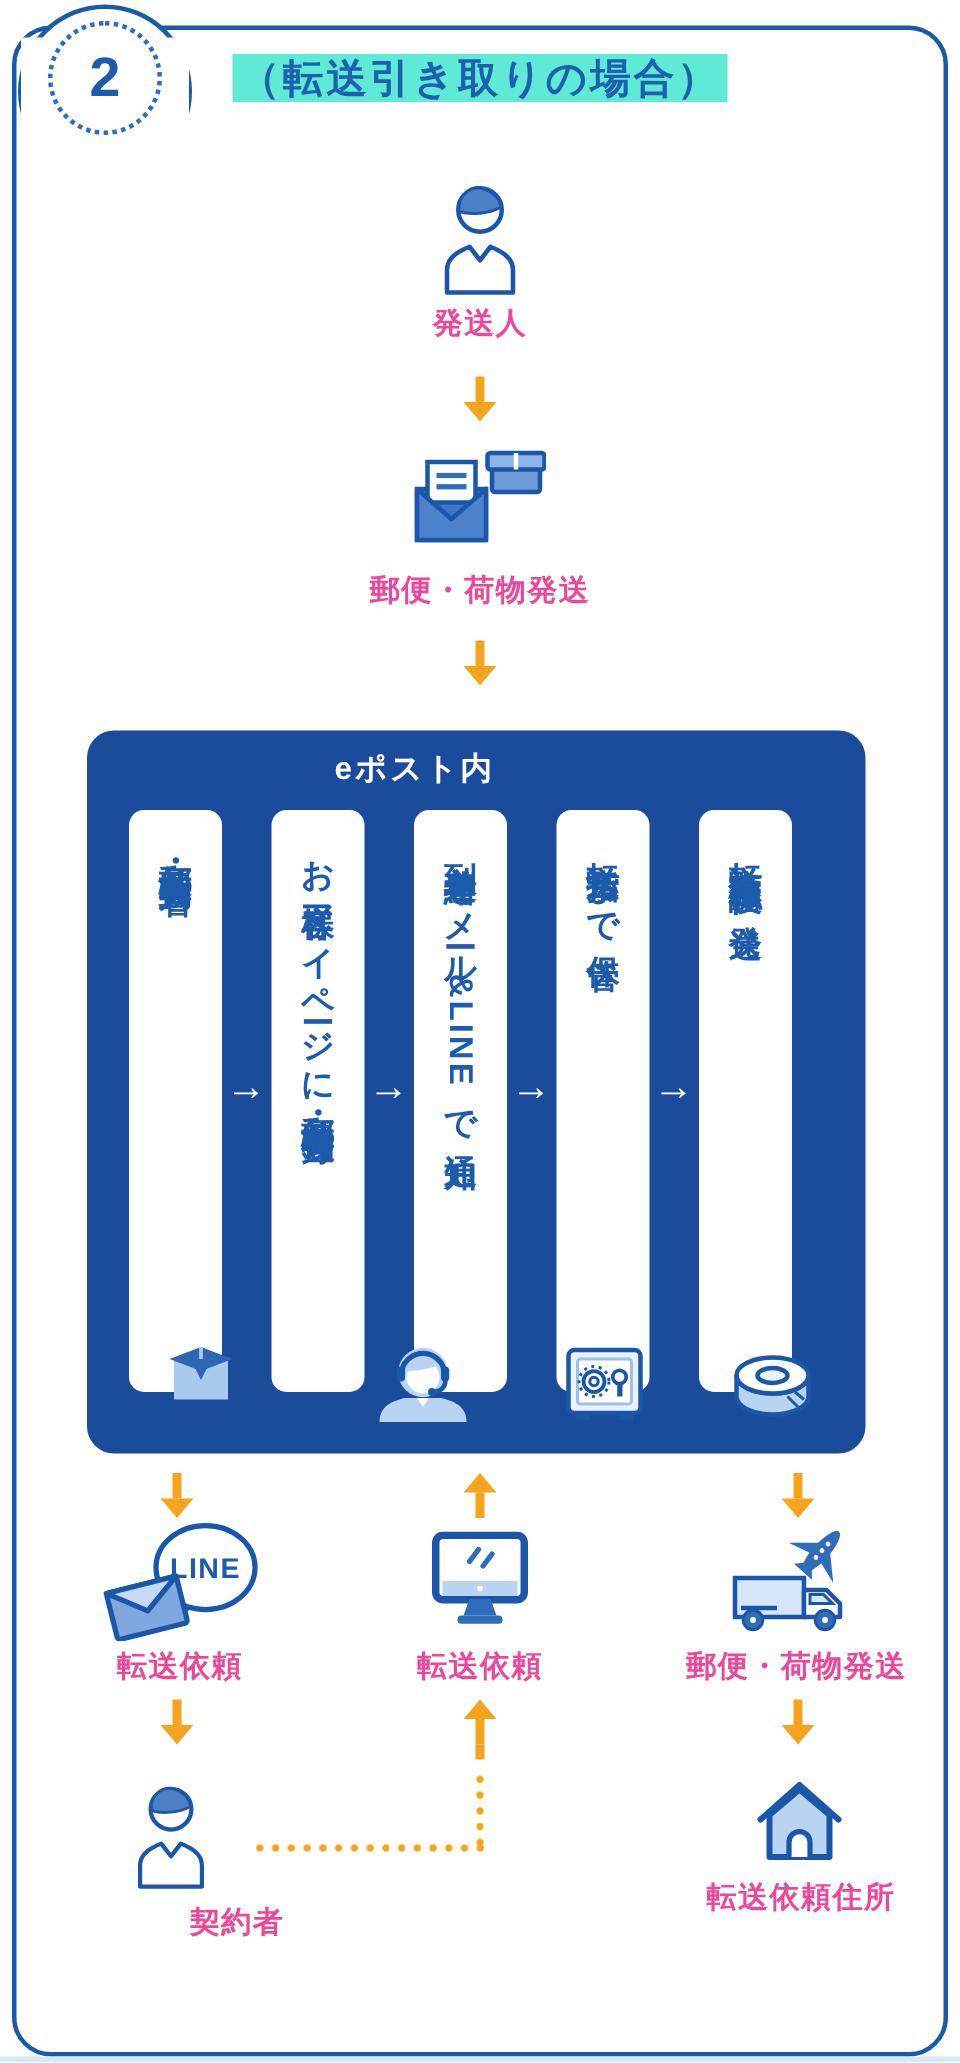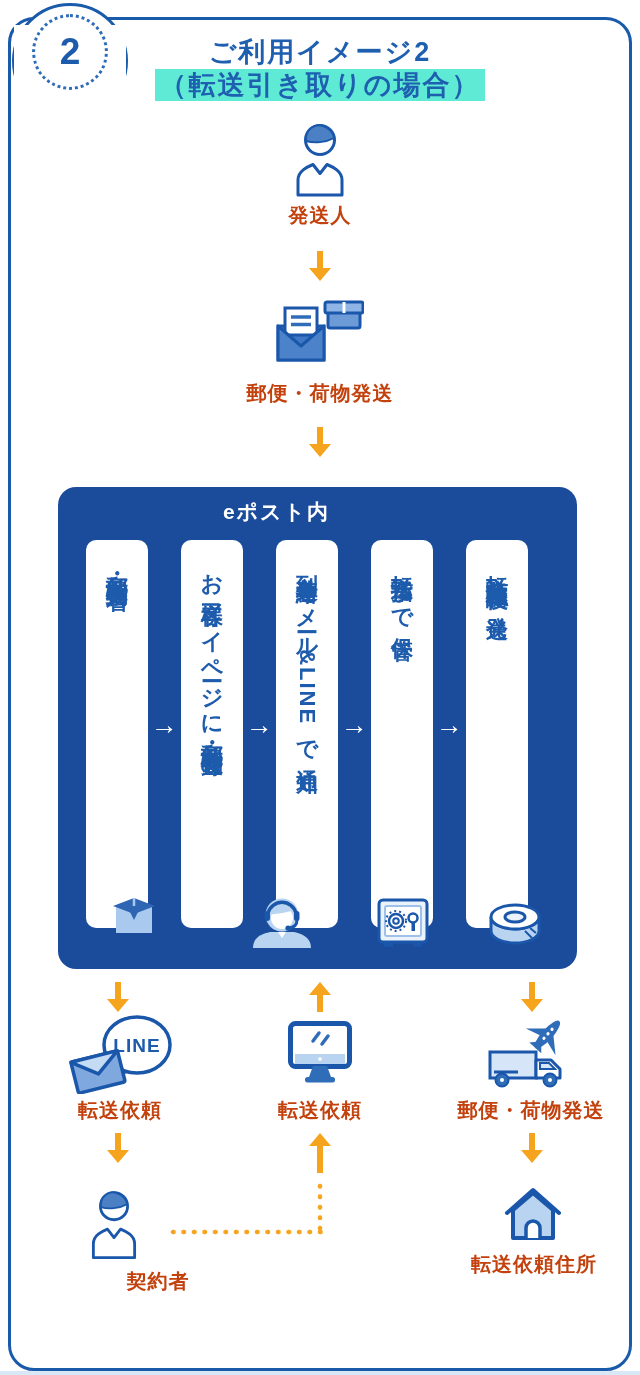--- a/index.html
+++ b/index.html
@@ -11,21 +11,21 @@
   .bump{position:absolute;left:12px;top:3px;width:116px;height:116px;box-sizing:border-box;
         border:3px solid #1a5aab;border-radius:50%;background:#fff;}
   .bump-mask{position:absolute;left:14px;top:25px;width:112px;height:100px;background:#fff;}
   .badge{position:absolute;left:32px;top:14px;width:76px;height:76px;box-sizing:border-box;
          border:3px dotted #2e6cba;border-radius:50%;display:flex;align-items:center;justify-content:center;
          font-size:37px;font-weight:bold;color:#1d5bac;background:#fff;}
   .title{position:absolute;left:0;right:0;top:36px;text-align:center;color:#1e5fb0;font-weight:bold;
          font-size:27px;letter-spacing:2px;line-height:1.22;}
   .hl{background:#5eead4;padding:1px 5px;}
   .lbl{position:absolute;transform:translateX(-50%);white-space:nowrap;
-       font-size:20px;font-weight:bold;color:#c2410c;letter-spacing:1px;}
+       font-size:20px;font-weight:bold;color:#ec4899;letter-spacing:1px;}
   .cx{position:absolute;transform:translateX(-50%);}
   
   .oarrow{position:absolute;transform:translateX(-50%);display:flex;flex-direction:column;align-items:center;}
   .oarrow .sh{width:6px;height:17px;background:#f6a41d;}
   .oarrow .hd-down{width:0;height:0;border-left:11px solid transparent;border-right:11px solid transparent;
                    border-top:13px solid #f6a41d;}
   .oarrow .hd-up{width:0;height:0;border-left:11px solid transparent;border-right:11px solid transparent;
                  border-bottom:13px solid #f6a41d;}
   
   .epost{position:absolute;left:58px;top:487px;width:519px;height:482px;background:#1b4c9c;border-radius:18px;}
@@ -48,21 +48,20 @@
 
 <div class="page">
   <div class="card"></div>
   <div class="bump"></div>
   <div class="bump-mask"></div>
   <div class="badge">
     <span>2</span>
   </div>
 
   <div class="title">
-    <div>ご利用イメージ2</div>
     <div><span class="hl">（転送引き取りの場合）</span></div>
   </div>
 
   <svg class="cx" style="left:320px;top:119px;" width="64" height="78" viewBox="0 0 64 78">
     <circle cx="32" cy="21" r="14.5" fill="#fff" stroke="#1a57ab" stroke-width="3"></circle>
     <path d="M18 22 C17 10 27 4 35 7 C41 9 45.5 14 46 19 C38 23.5 26 24.5 18 22 Z" fill="#4b80c4" stroke="#1a57ab" stroke-width="2" stroke-linejoin="round"></path>
     <path d="M10 76 v-15 c0 -9 9 -13 15 -15.5 l7 9 7 -9 c6 2.5 15 6.5 15 15.5 v15 z" fill="#fff" stroke="#1a57ab" stroke-width="3" stroke-linejoin="round"></path>
   </svg>
   <div class="lbl" style="left:320px;top:202px;">発送人</div>
 

